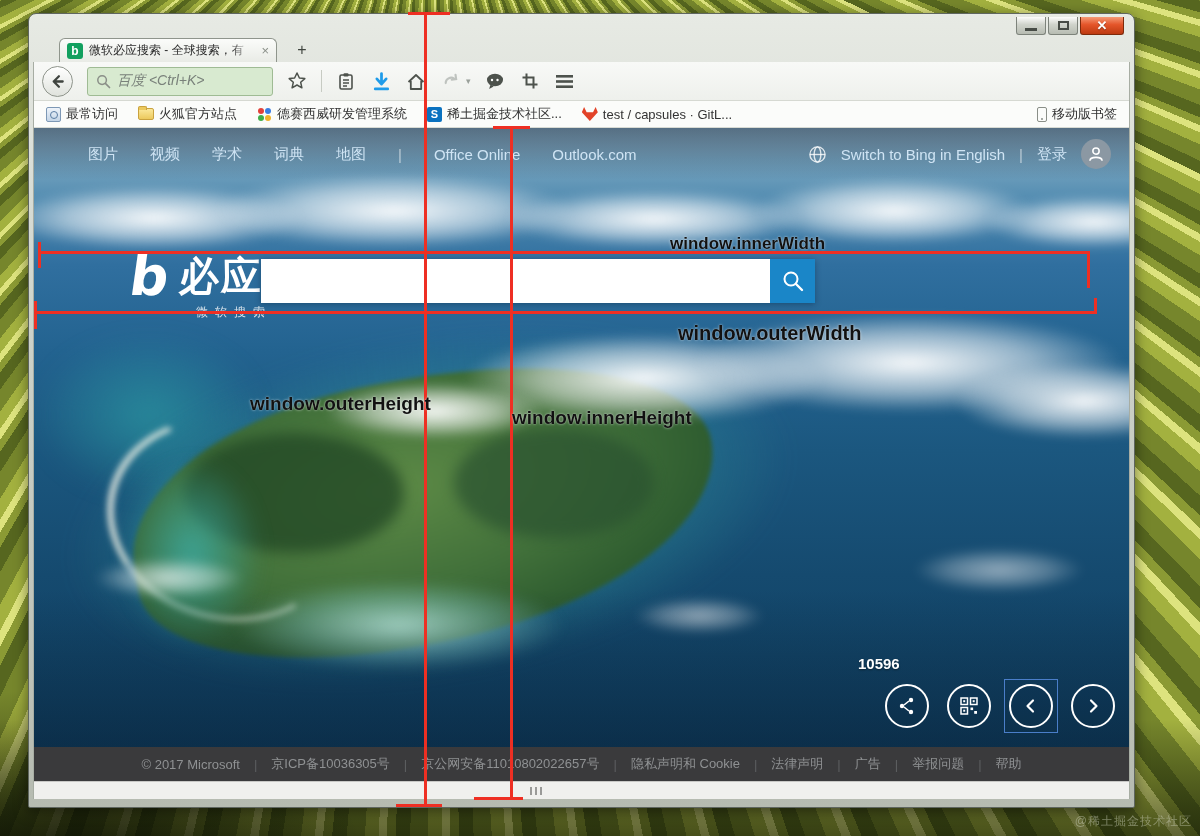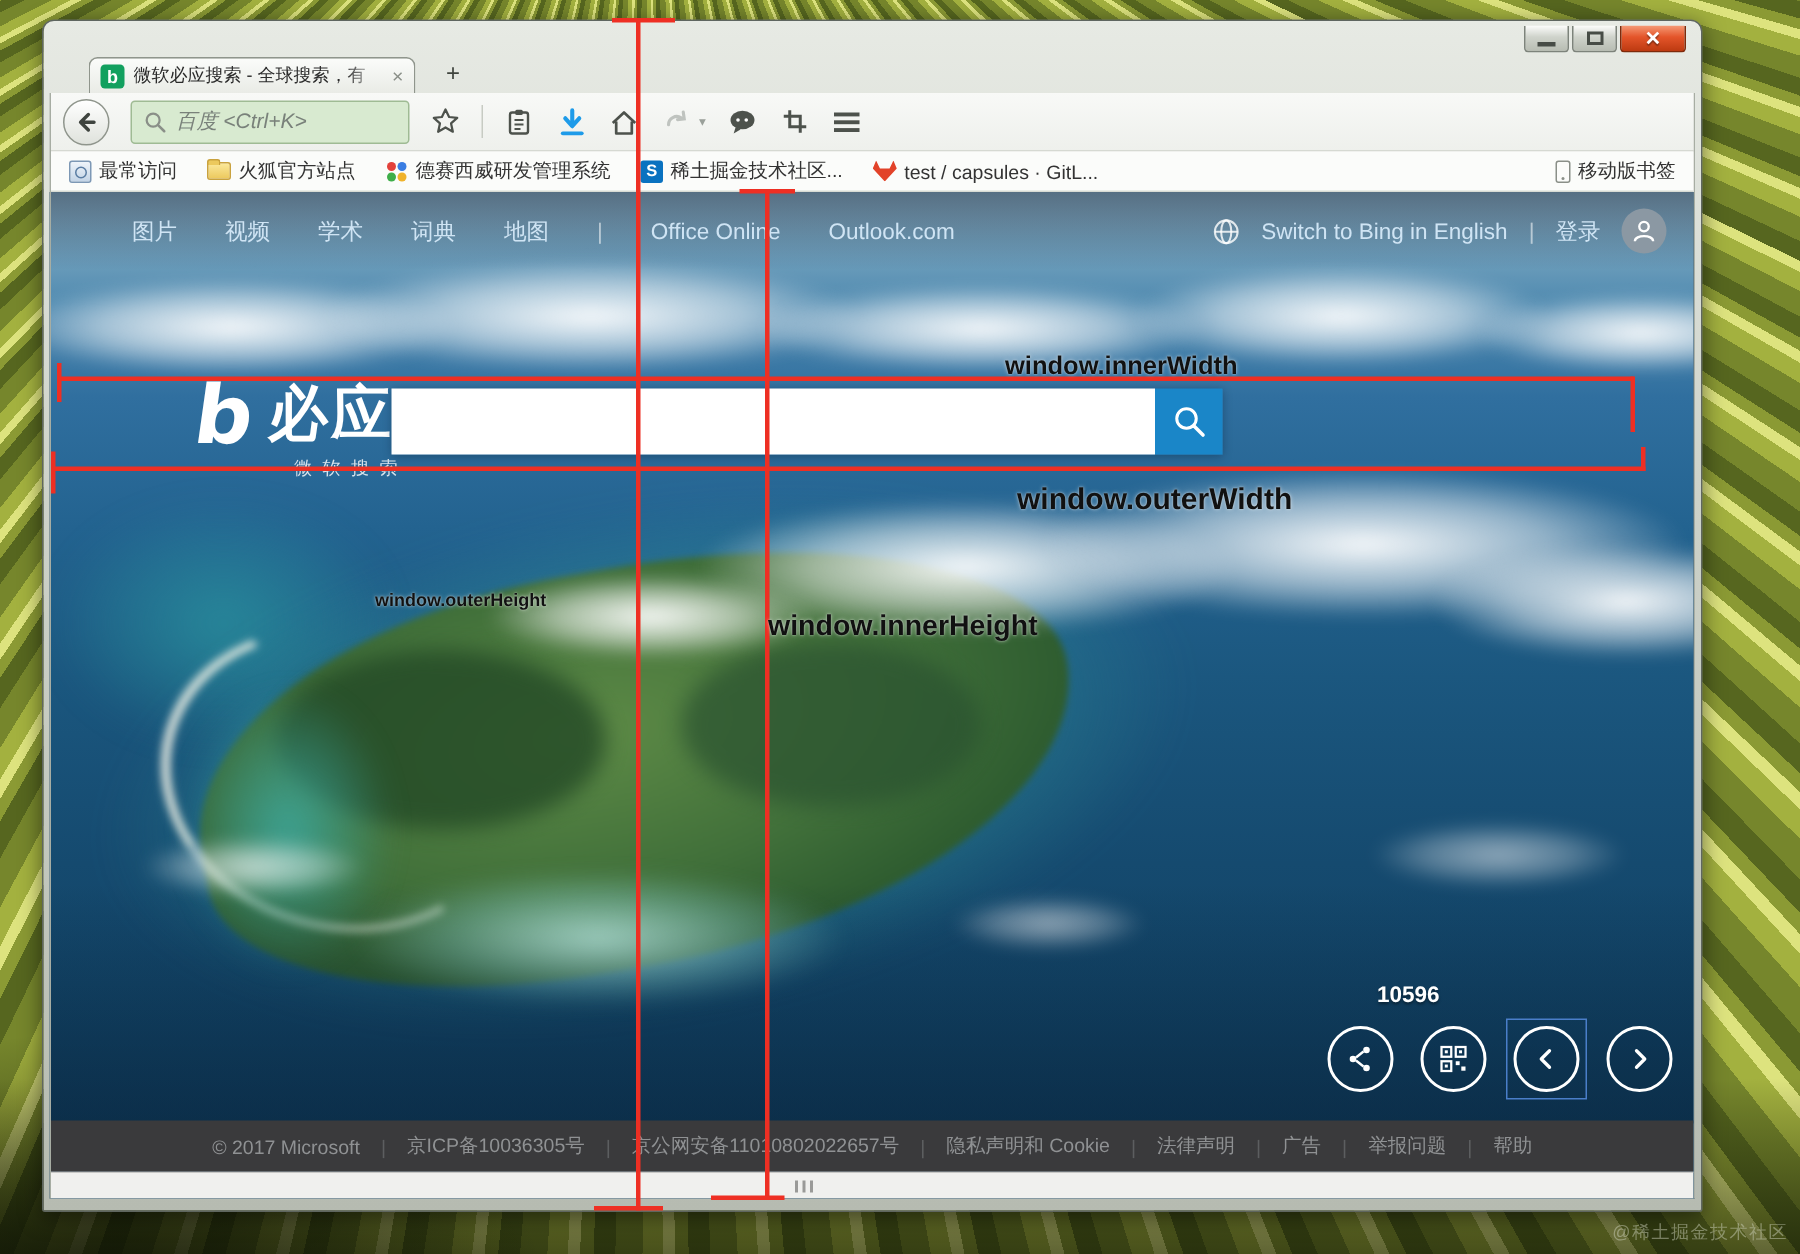--- a/index.html
+++ b/index.html
@@ -143,42 +143,42 @@
   .logo-b { font-size:54px; line-height:46px; font-weight:bold; transform:skewX(-8deg); font-family:"DejaVu Sans",sans-serif; }
   .logo-cn { font-size:40px; line-height:44px; font-weight:bold; letter-spacing:2px; }
   .logo-sub { margin:4px 0 0 66px; font-size:12px; letter-spacing:7px; color:rgba(255,255,255,.82); }
   .search-area { position:absolute; left:227px; top:131px; z-index:6; display:flex;
     box-shadow:0 1px 6px rgba(0,20,40,.35); }
   .bing-input { width:509px; height:44px; border:none; outline:none; background:#fff; font-size:20px; padding:0 12px; }
   .bing-btn { width:45px; height:44px; background:#1a86c8; border:none;
     display:flex; align-items:center; justify-content:center; cursor:pointer; }
 
   
-  .img-count { position:absolute; left:884px; top:527px; z-index:6; color:#fff; font-weight:bold;
+  .img-count { position:absolute; left:824px; top:527px; z-index:6; color:#fff; font-weight:bold;
     font-size:15px; text-shadow:0 1px 2px rgba(0,0,0,.45); }
   .hero-btns { position:absolute; left:851px; top:556px; z-index:6; display:flex; gap:18px; align-items:center; }
   .circle-btn { width:44px; height:44px; border:2px solid #fff; border-radius:50%; background:rgba(10,40,70,.08);
     display:flex; align-items:center; justify-content:center; }
   .focus-wrap { border:1px solid #4a7ec9; padding:4px; margin:-5px; }
 
   
   .page-footer { position:absolute; left:0; right:0; bottom:18px; height:34px; background:#3a3a3c; z-index:6;
     display:flex; align-items:center; justify-content:center; gap:14px; font-size:13px; color:#8f9193; white-space:nowrap; }
   .fsep { color:#5c5e60; }
   .hscroll { position:absolute; left:0; right:0; bottom:0; height:18px; background:#f0f0ee; border-top:1px solid #c8c8c6; }
   .grip { position:absolute; left:496px; top:5px; display:flex; gap:3px; }
   .grip i { width:2px; height:8px; background:#9a9a98; }
 
   
   .red { position:absolute; background:#ee2f23; z-index:60; }
   .anno { position:absolute; z-index:61; font-weight:bold; color:#111;
     text-shadow:0 0 3px rgba(255,255,255,.5), 0 0 1px rgba(255,255,255,.6); }
   #an-iw { left:670px; top:234px; font-size:17px; }
   #an-ow { left:678px; top:322px; font-size:20px; }
-  #an-oh { left:250px; top:393px; font-size:12px; }
+  #an-oh { left:250px; top:393px; font-size:19px; }
   #an-ih { left:512px; top:407px; font-size:19px; }
 
   svg { display:block; }
 </style>
 </head>
 <body>
 
 <div class="desktop">
 
   <div class="window">

